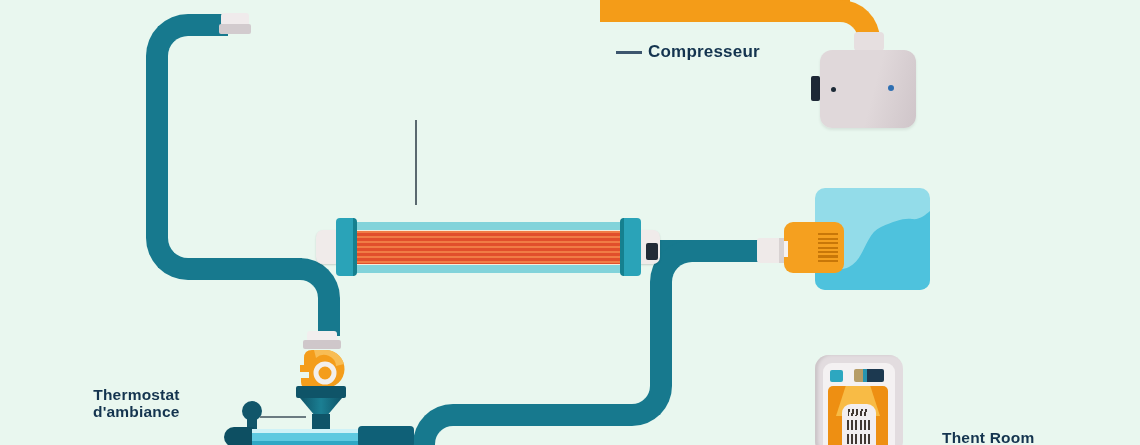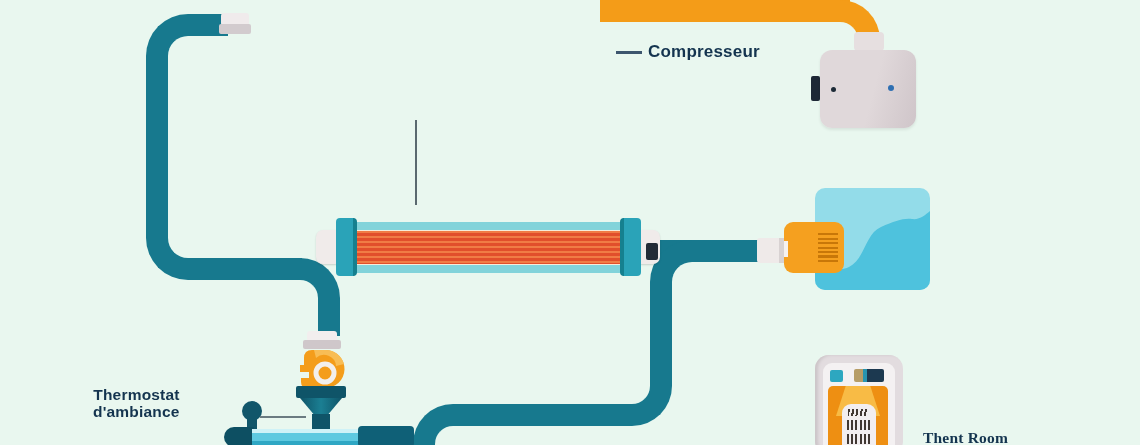--- a/index.html
+++ b/index.html
@@ -120,15 +120,15 @@
     <div class="abs" style="left:13px;top:31px;width:60px;height:69px;background:#ee8f12;border-radius:5px;overflow:hidden;">
       <div class="abs" style="left:8px;top:0;width:44px;height:30px;background:#f8bb45;clip-path:polygon(22% 0,78% 0,100% 100%,0 100%);"></div>
       <div class="abs" style="left:14px;top:18px;width:34px;height:51px;background:#f2eef0;border-radius:9px 9px 0 0;">
         <div class="abs" style="left:6px;top:5px;width:20px;height:7px;background:repeating-linear-gradient(100deg,#413833 0 2px,transparent 2px 4.2px);"></div>
         <div class="abs" style="left:5px;top:16px;width:24px;height:10px;background:repeating-linear-gradient(90deg,#413833 0 2px,transparent 2px 4.2px);"></div>
         <div class="abs" style="left:5px;top:30px;width:24px;height:10px;background:repeating-linear-gradient(90deg,#413833 0 2px,transparent 2px 4.2px);"></div>
       </div>
     </div>
   </div>
 
-  <div class="lbl" style="left:923px;top:429px;font-family:Liberation Serif, serif;">Thent Room</div>
+  <div class="lbl" style="left:942px;top:429px;">Thent Room</div>
 
 </div>
 
 </body></html>

